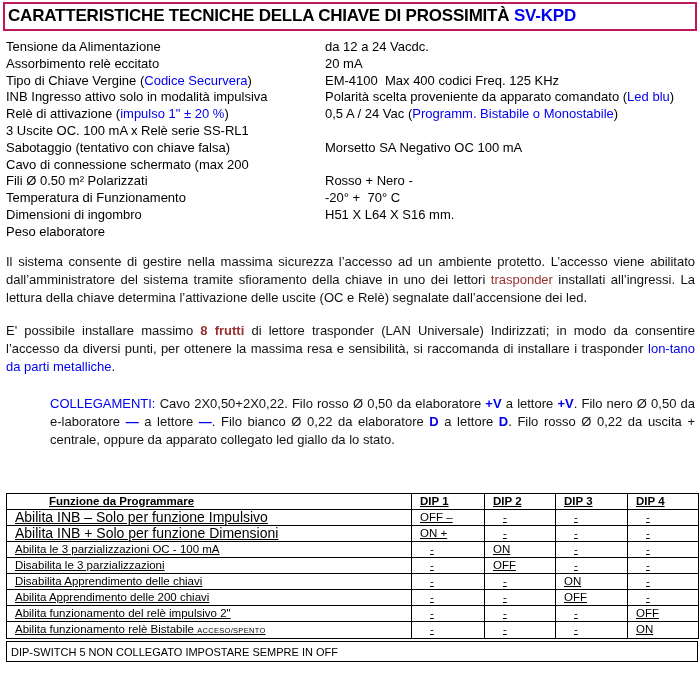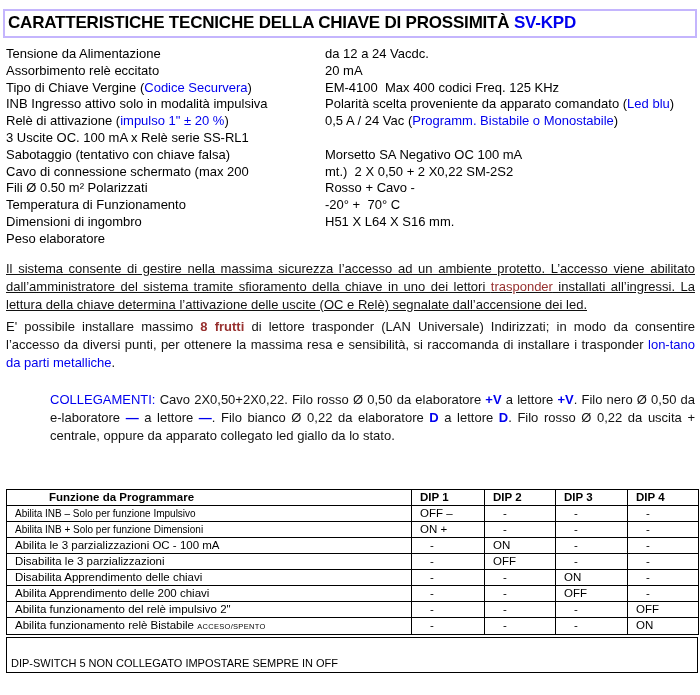--- a/index.html
+++ b/index.html
@@ -6,68 +6,68 @@
   * { box-sizing: border-box; }
   html,body { margin:0; padding:0; }
   body {
     width:700px; height:695px; overflow:hidden;
     background:#fff; color:#000;
     font-family:"Liberation Sans", sans-serif;
   }
   .page { padding:1px 2px 0 2px; }
 
   .title-box {
-    border:2px solid #c4b5fd;
-    margin:8px 1px 0 1px;
+    border:2px solid #be185d;
+    margin:1px 1px 0 1px;
     padding:2px 3px 3px 3px;
     font-size:17px; font-weight:bold;
     white-space:nowrap; letter-spacing:-0.2px;
   }
 
   .specs { margin:8px 0 12px 4px; font-size:13px; }
   .spec-row { display:flex; line-height:16.8px; }
   .spec-label { width:319px; flex:none; }
   .spec-value { flex:1; }
 
   .para {
     margin:0 3px 0 4px;
     font-size:13px; line-height:18px;
     text-align:justify; color:#121212;
   }
-  .para-1 { margin-top:8px;text-decoration:underline; }
-  .para-2 { margin-top:4px; }
+  .para-1 { margin-top:8px; }
+  .para-2 { margin-top:15px; }
   .para-3 { margin-top:19px;margin-left:48px; }
 
   .rt-blue      { color:var(--blue); }
   .rt-blue-bold { color:var(--blue); font-weight:bold; }
   .rt-red       { color:var(--red); }
   .rt-red-bold  { color:var(--red); font-weight:bold; }
   .rt-tiny      { font-size:7.5px; letter-spacing:0.3px;text-align:center; }
 
   .dip-table {
     border-collapse:collapse; table-layout:fixed;
-    width:692px; margin:44px 0 0 4px;
+    width:692px; margin:44px 0 0 4px;text-decoration:underline;
   }
   .dip-table th, .dip-table td {
     border:1px solid #000;
     height:15px; line-height:13px;
     padding:1px 2px 1px 8px;
     font-size:11.5px; text-align:left; vertical-align:middle;
     white-space:nowrap; overflow:hidden;
   }
   .dip-table th { font-weight:bold; }
   .dip-table th.func-header { padding-left:42px; }
   .dip-table td.pad-dash { padding-left:18px; }
-  .dip-table tr.row-small td.func-cell { font-size:10px; }
+  .dip-table tr.row-small td.func-cell { font-size:14px; }
 
   .table-footer {
     width:692px; margin:2px 0 0 4px;
     border:1px solid #000;
     font-size:11px; line-height:13px;
-    padding:19px 4px 2px 4px;
+    padding:4px 4px 2px 4px;
     white-space:nowrap;
   }
 </style>
 </head>
 <body>
 
 <div class="page">
 
   <div class="title-box"><span>CARATTERISTICHE TECNICHE DELLA CHIAVE DI PROSSIMITÀ </span><span class="rt-blue">SV-KPD</span></div>
 
@@ -94,25 +94,24 @@
     </div>
     <div class="spec-row">
       <span class="spec-label"><span>3 Uscite OC. 100 mA x Relè serie SS-RL1</span></span>
     </div>
     <div class="spec-row">
       <span class="spec-label"><span>Sabotaggio (tentativo con chiave falsa)</span></span>
       <span class="spec-value"><span>Morsetto SA Negativo OC 100 mA</span></span>
     </div>
     <div class="spec-row">
       <span class="spec-label"><span>Cavo di connessione schermato (max 200</span></span>
-      <span class="spec-value"><span>mt.)&nbsp; 2 X 0,50 + 2 X0,22 SM-2S2</span></span>
     </div>
     <div class="spec-row">
       <span class="spec-label"><span>Fili Ø 0.50 m² Polarizzati</span></span>
-      <span class="spec-value"><span>Rosso + Cavo -</span></span>
+      <span class="spec-value"><span>Rosso + Nero -</span></span>
     </div>
     <div class="spec-row">
       <span class="spec-label"><span>Temperatura di Funzionamento</span></span>
       <span class="spec-value"><span>-20° +&nbsp; 70° C</span></span>
     </div>
     <div class="spec-row">
       <span class="spec-label"><span>Dimensioni di ingombro</span></span>
       <span class="spec-value"><span>H51 X L64 X S16 mm.</span></span>
     </div>
     <div class="spec-row">

